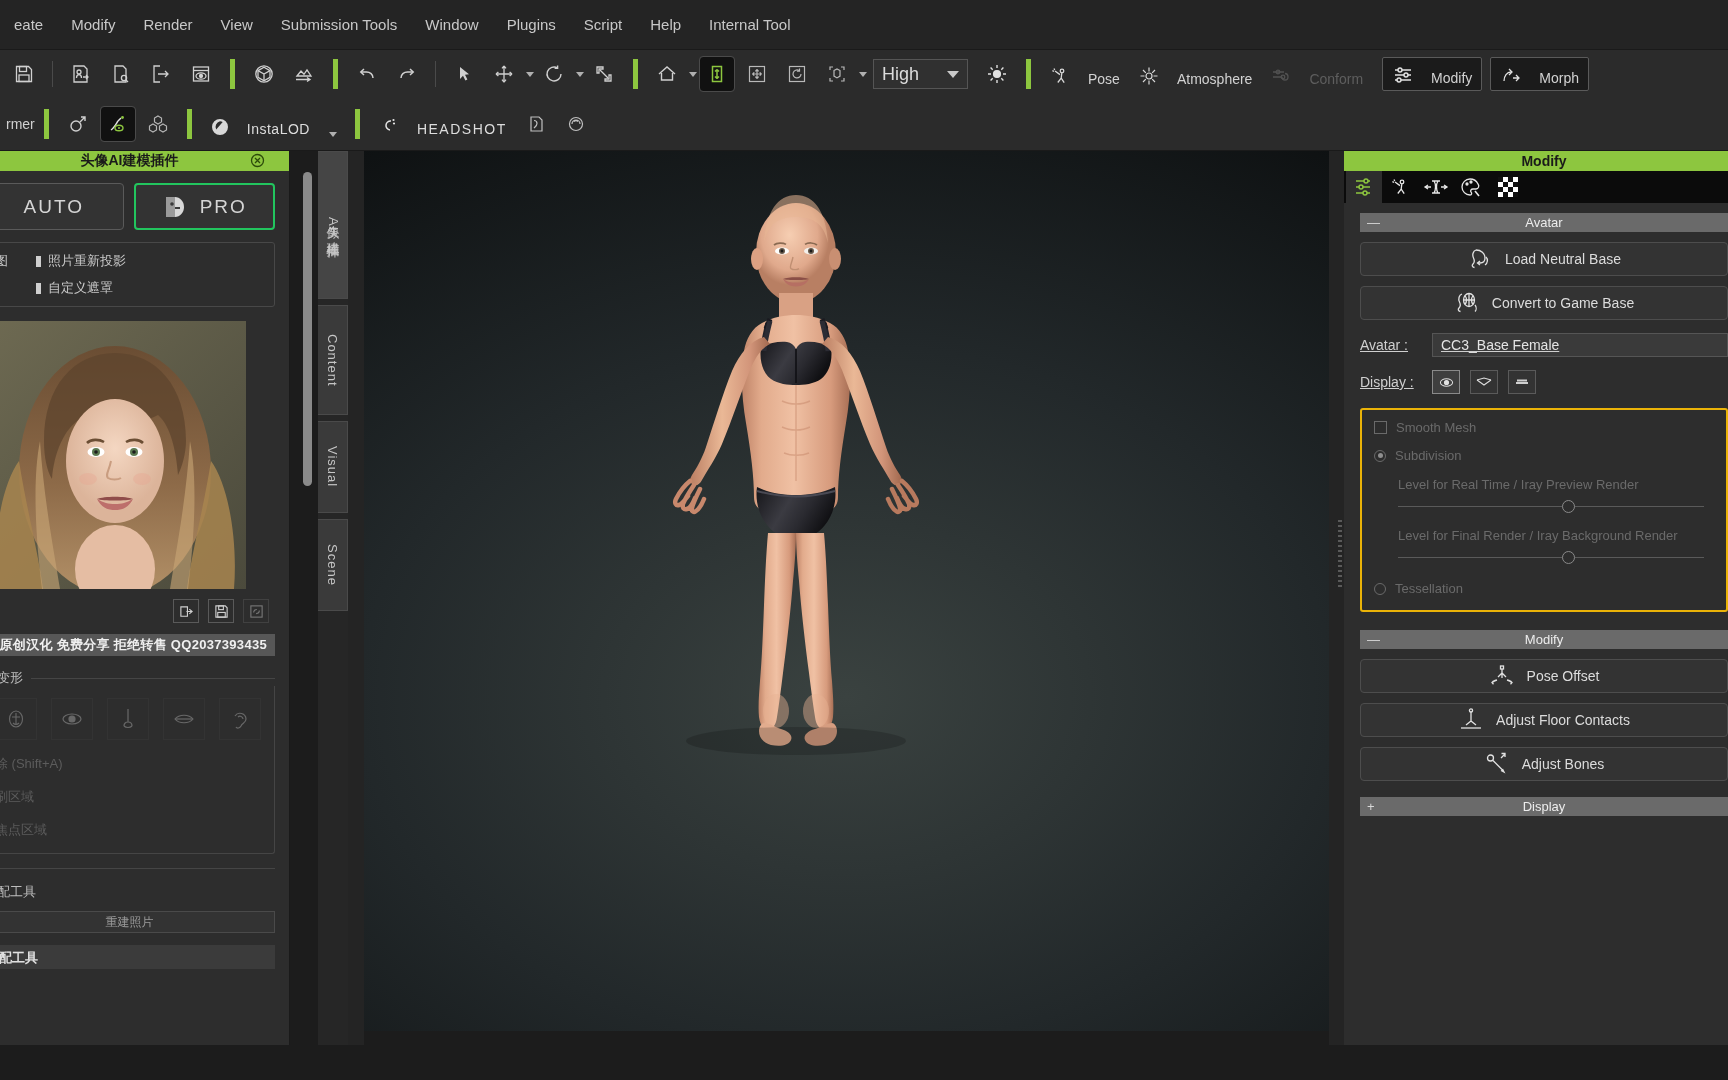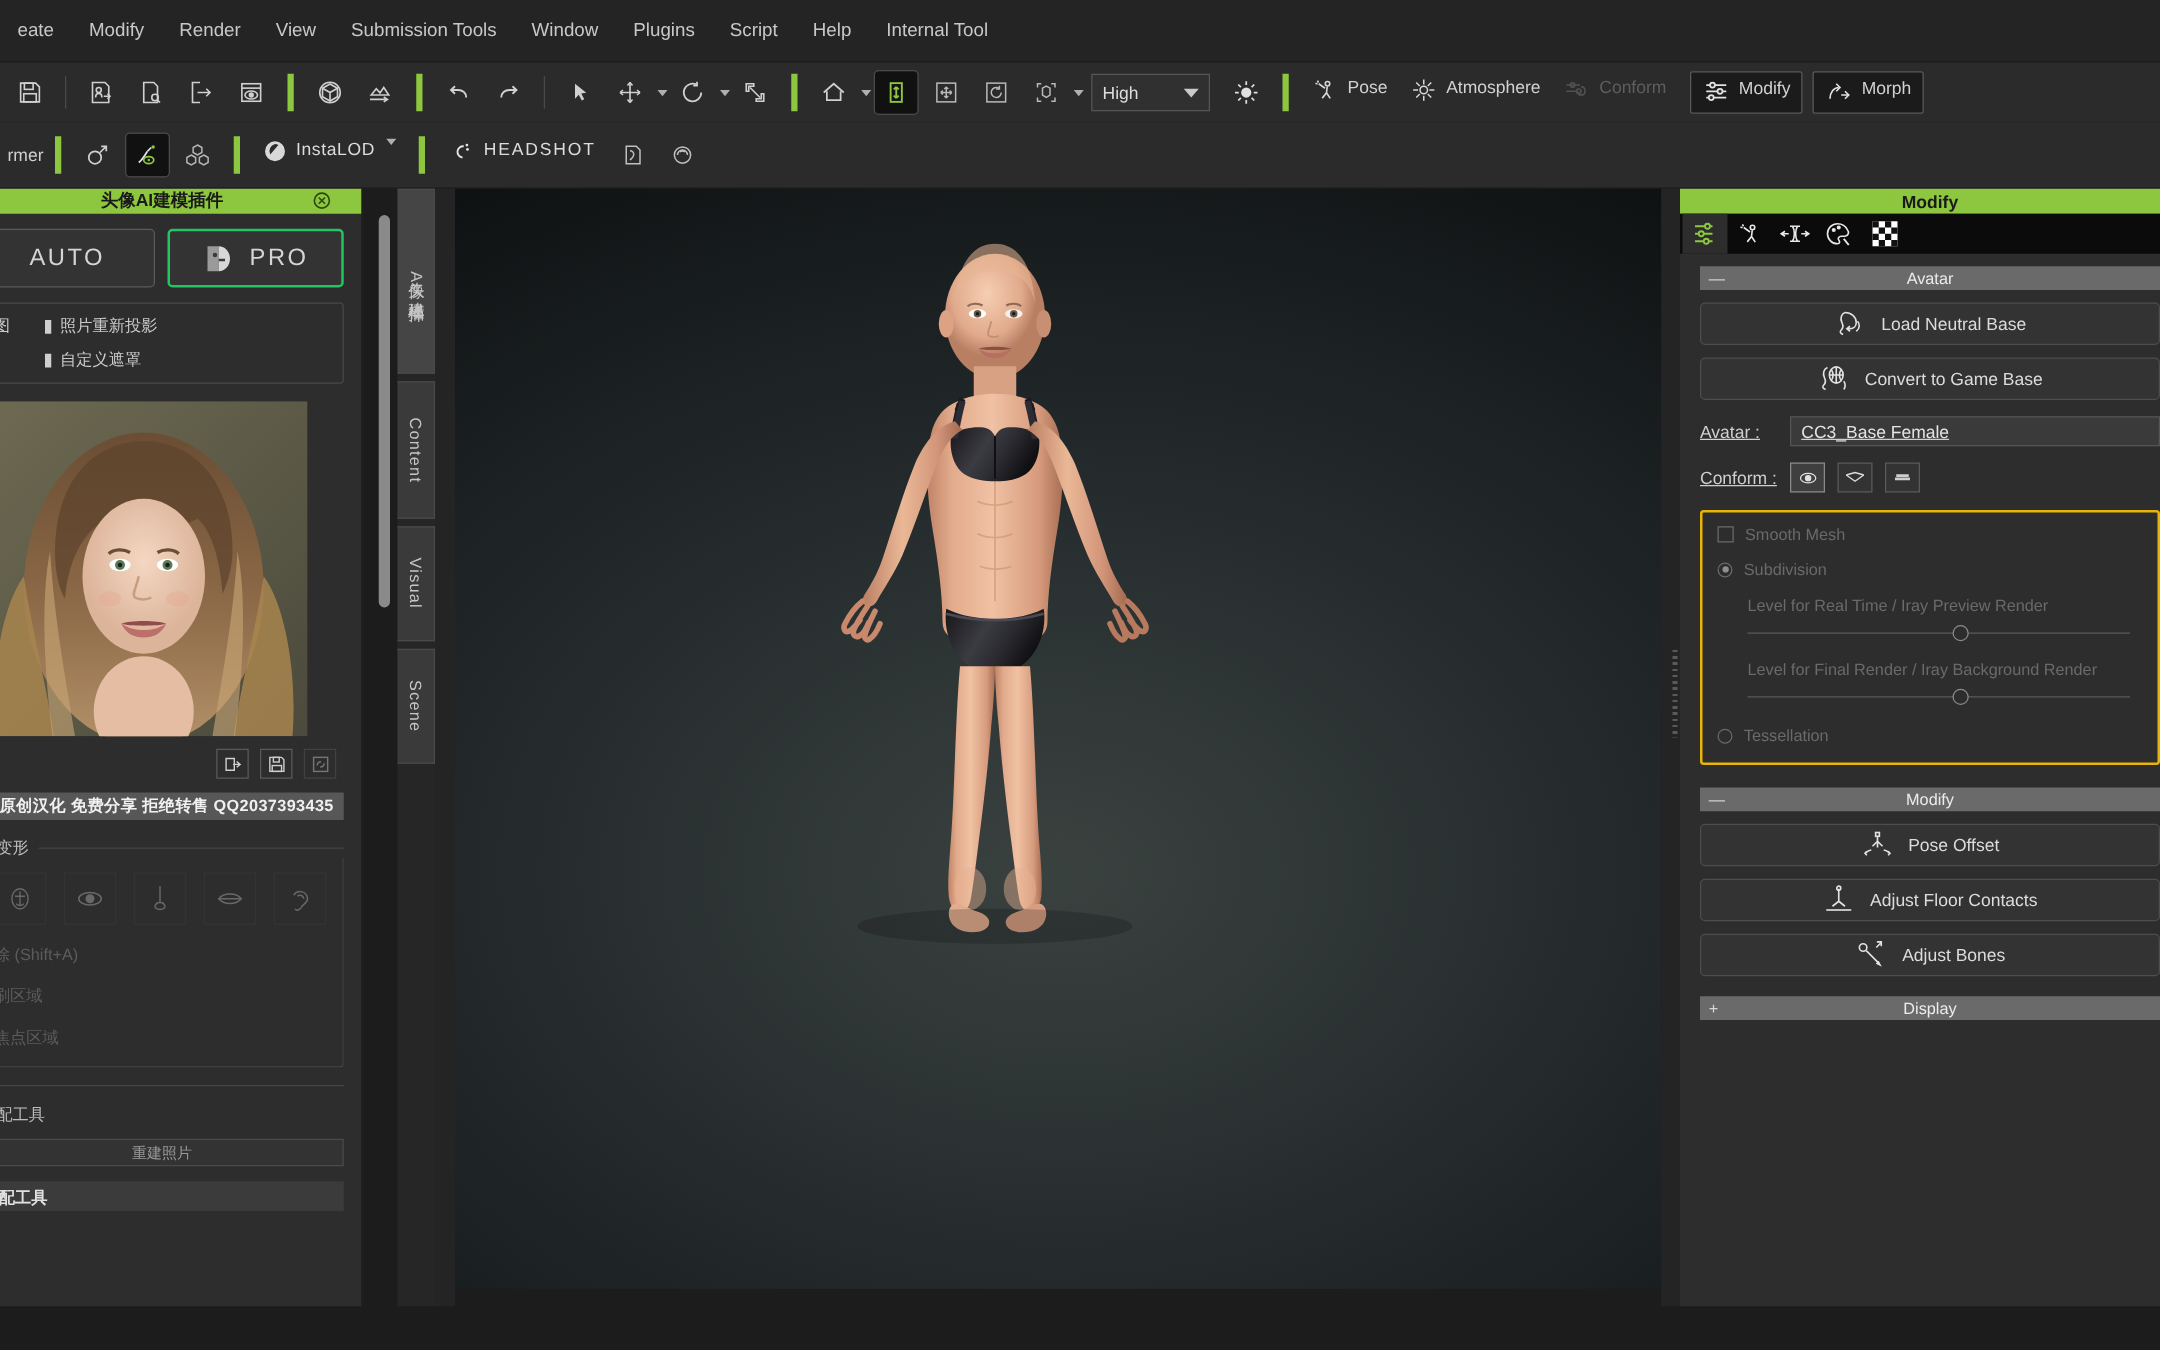--- a/index.html
+++ b/index.html
@@ -41,30 +41,30 @@
     width: 34px; height: 34px; display: flex; align-items: center; justify-content: center;
     margin: 0 3px; border-radius: 3px; position: relative;
   }
   .tb-btn.active { background: #111; outline: 1px solid #4a4a4a; }
   .tb-btn svg { display: block; }
   .sep { width: 1px; height: 26px; background: #4a4a4a; margin: 0 8px; }
   .gsep { width: 5px; height: 30px; background: #8dc63f; margin: 0 9px; }
   .caret { width: 0; height: 0; border-left: 4px solid transparent; border-right: 4px solid transparent;
            border-top: 5px solid #b0b0b0; margin-left: 2px; }
   .tb-text-btn {
-    display: flex; align-items: flex-start; gap: 7px; padding: 4px 9px; height: 34px;
+    display: flex; align-items: flex-end; gap: 17px; padding: 4px 9px; height: 34px;
     font-size: 14px; color: #d2d2d2; border-radius: 2px;
   }
   .tb-text-btn.framed { border: 1px solid #5a5a5a; background: #1b1b1b; }
   .tb-text-btn.dim { color: #5e5e5e; }
   .tb-text-btn.dim svg { opacity: .4; }
   .quality-select {
     width: 95px; height: 30px; background: #303030; border: 1px solid #555;
     display: flex; align-items: center; justify-content: space-between;
-    padding: 0 8px; font-size: 14px; color: #dcdcdc; margin-left: 6px;
+    padding: 0 8px; font-size: 18px; color: #dcdcdc; margin-left: 6px;
   }
   .sel-caret { width:0;height:0;border-left:6px solid transparent;border-right:6px solid transparent;border-top:7px solid #c9c9c9; }
   .brandtxt { font-size: 14px; letter-spacing: .5px; color: #dddddd; }
 
   
   .leftpanel {
     position: absolute; left: -30px; top: 151px; width: 320px; height: 894px;
     background: #2d2d2d; border-right: 1px solid #1a1a1a;
   }
   .lp-title {
@@ -768,21 +768,21 @@
         </svg>
         <span>Convert to Game Base</span>
       </div>
 
       <div class="field-row">
         <span class="field-label">Avatar :</span>
         <span class="field-input">CC3_Base Female</span>
       </div>
 
       <div class="field-row">
-        <span class="field-label">Conform :</span>
+        <span class="field-label">Display :</span>
         <span class="disp-btn sel">
           <svg width="15" height="13" viewBox="0 0 16 13" fill="none" stroke="#e0e0e0" stroke-width="1.1">
             <ellipse cx="8" cy="6.5" rx="6.5" ry="4"></ellipse>
               <circle cx="8" cy="6.5" r="2.2" fill="#e0e0e0"></circle>
           </svg>
         </span>
         <span class="disp-btn">
           <svg width="16" height="12" viewBox="0 0 16 12" fill="none" stroke="#dcdcdc" stroke-width="1.1">
             <path d="M1 4l7 5 7-5"></path>
               <path d="M1 4l7-2 7 2"></path>

